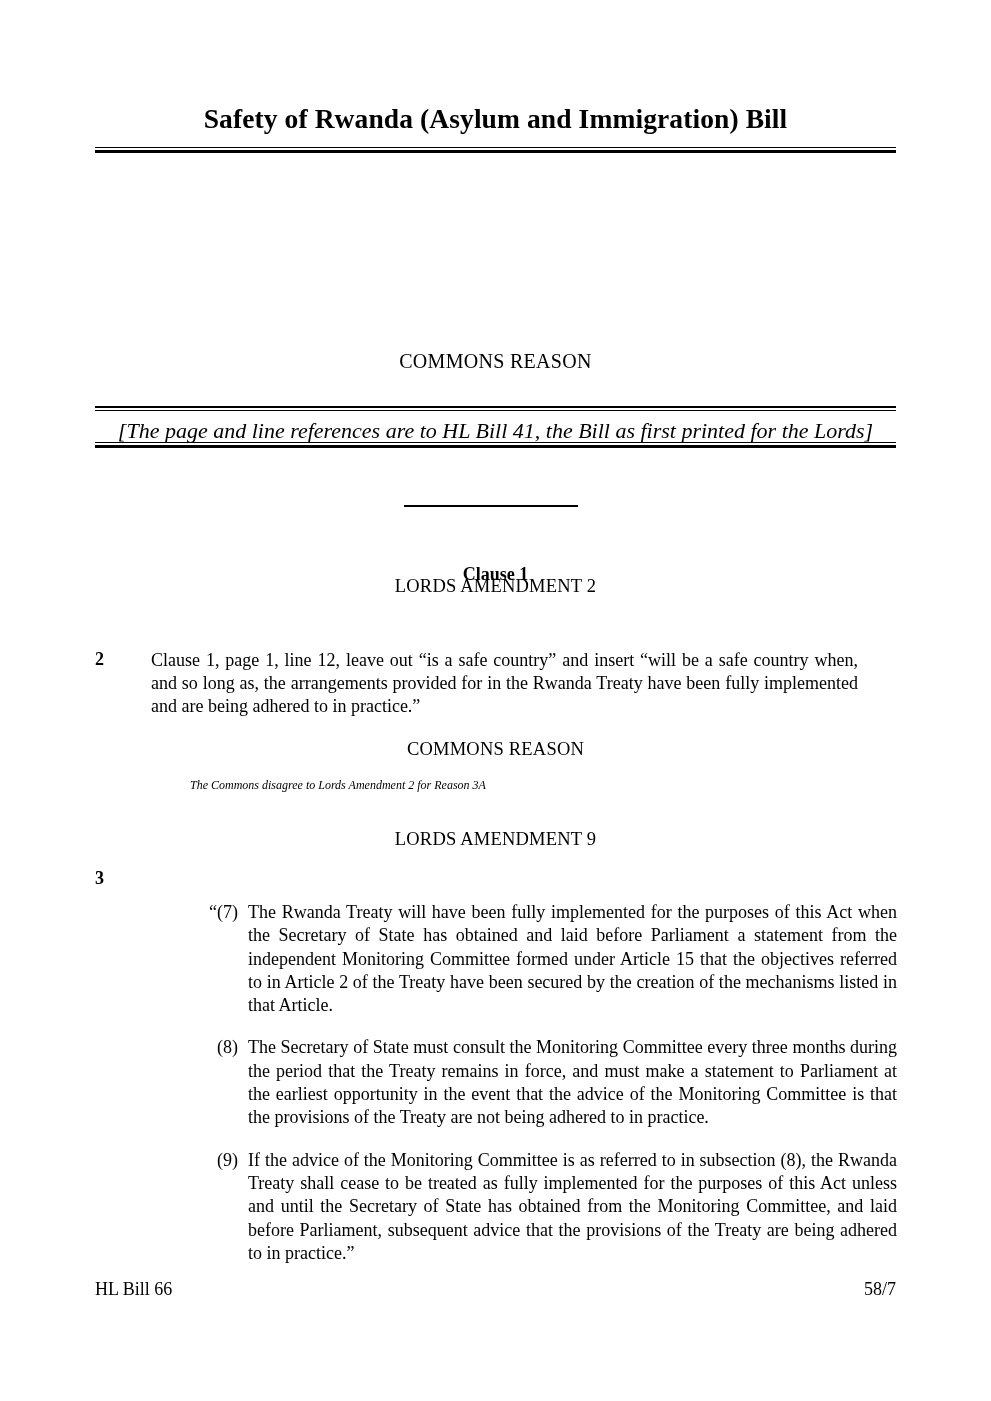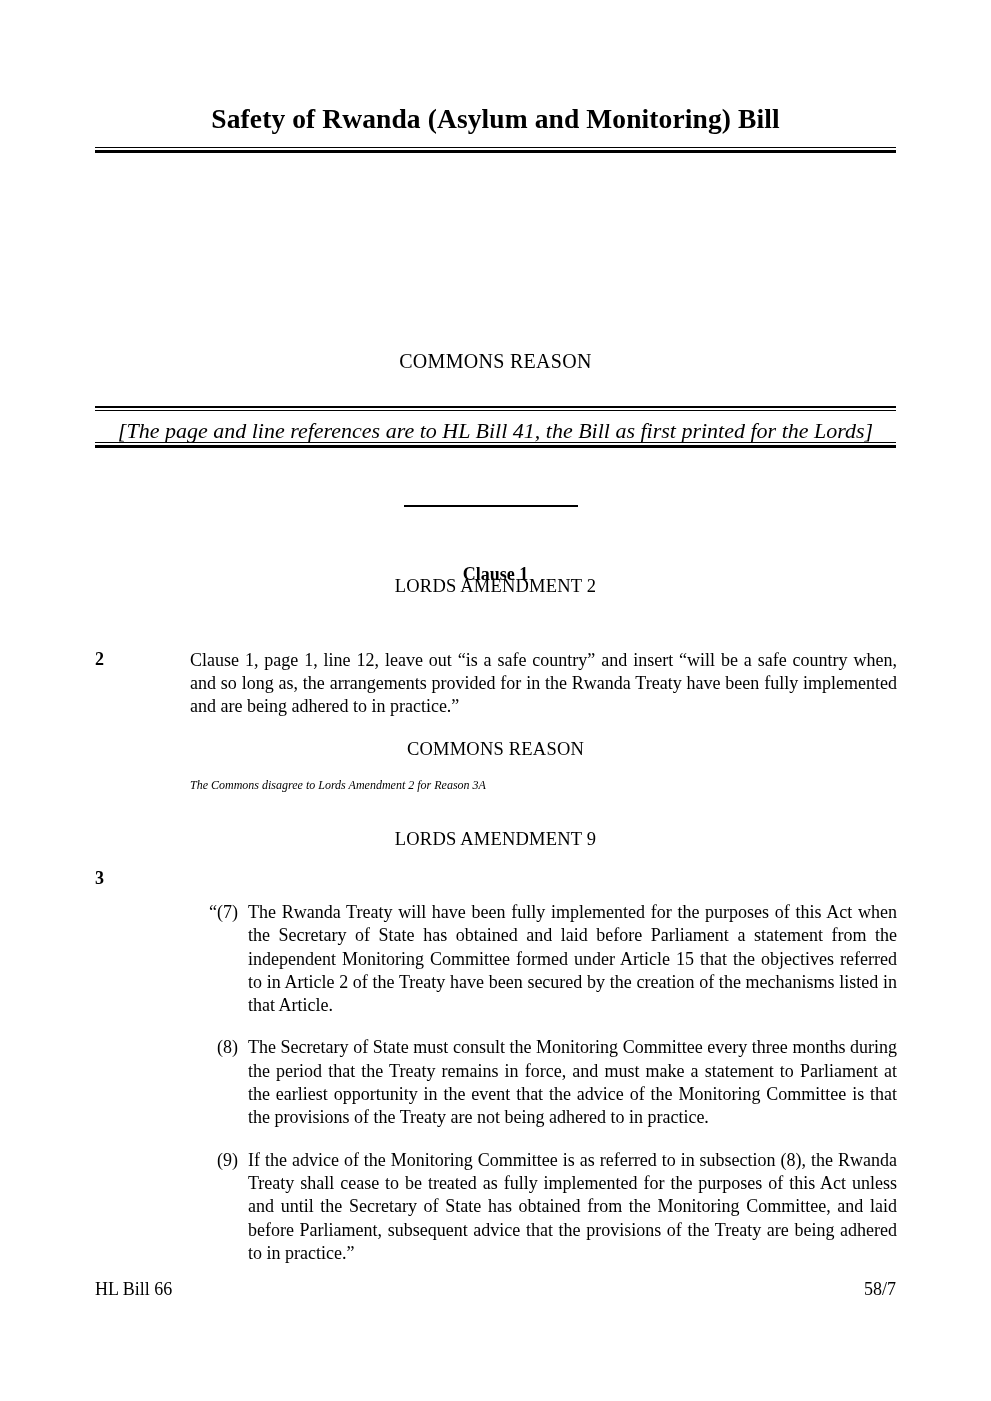--- a/index.html
+++ b/index.html
@@ -183,21 +183,21 @@
   .amend-num {
     position: absolute;
     left: 0;
     top: 0;
     width: 70px;
     font-size: 18px;
     font-weight: bold;
   }
 
   .amend-body {
-    margin-left: 95px;
+    margin-left: 56px;
     width: 707px;
     font-size: 18px;
     line-height: 1.29;
     text-align: justify;
     text-justify: inter-word;
   }
 
   
   .subsections {
     position: absolute;
@@ -238,21 +238,21 @@
     right: 95px;
     top: 1279px;
     font-size: 18px;
   }
 </style>
 </head>
 <body>
 
 <div class="page">
 
-  <div class="doc-title">Safety of Rwanda (Asylum and Monitoring) Bill</div>
+  <div class="doc-title">Safety of Rwanda (Asylum and Immigration) Bill</div>
 
   <div class="rule-double-title">
     <div class="thin"></div>
     <div class="gap"></div>
     <div class="thick"></div>
   </div>
 
   <div class="banner-heading">COMMONS REASON</div>
 
   <div class="rule-pair-top">

